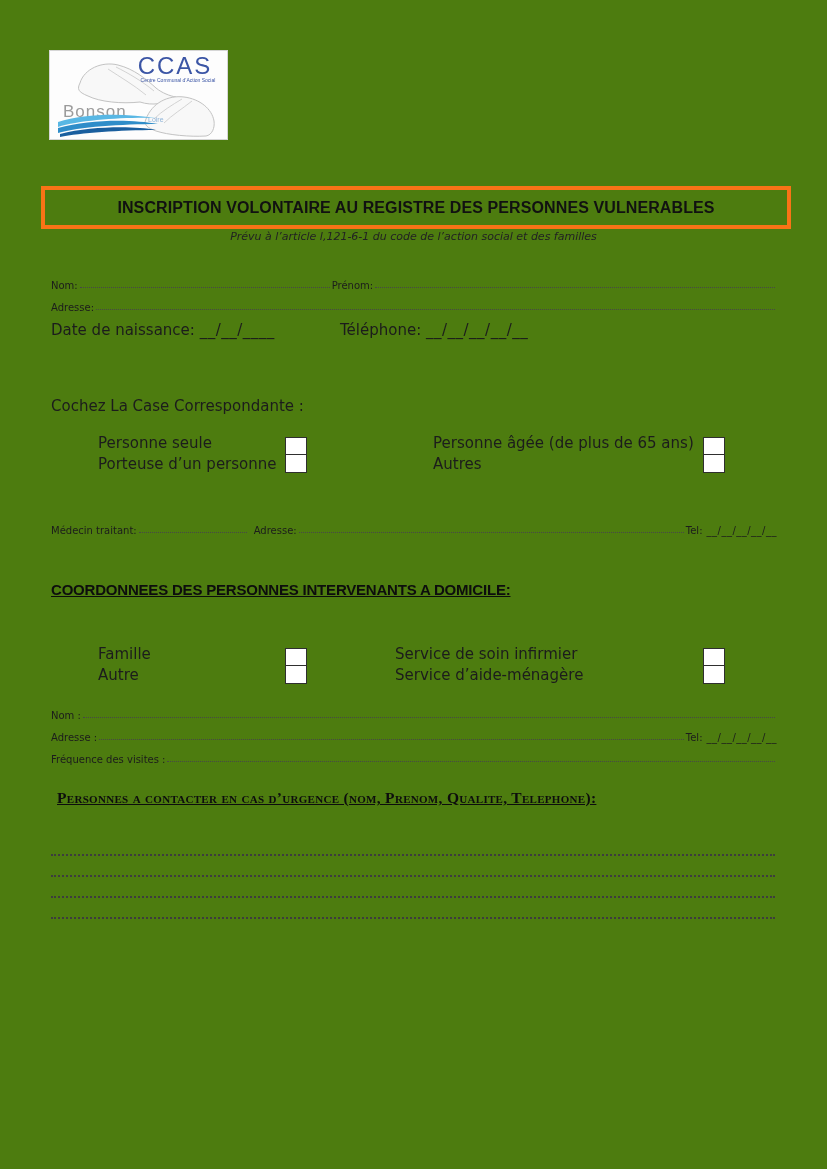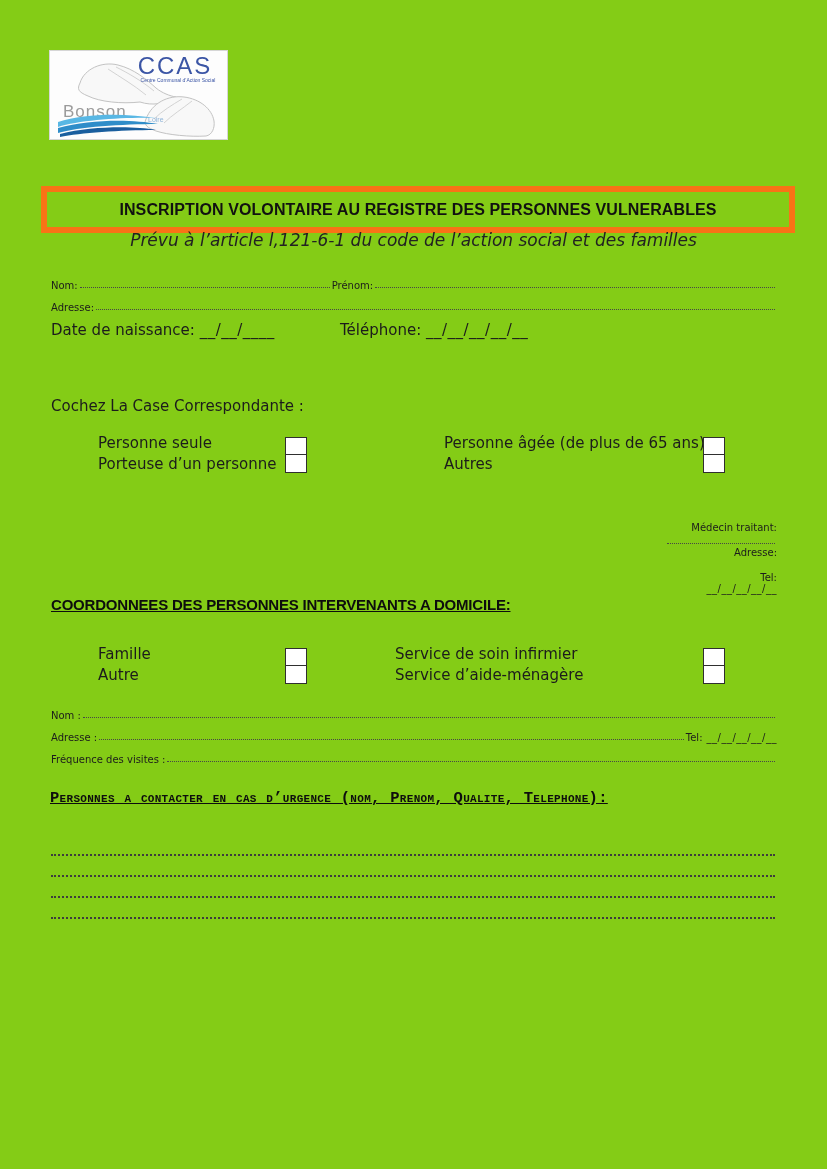--- a/index.html
+++ b/index.html
@@ -1,53 +1,53 @@
 <!DOCTYPE html>
 <html><head>
 <meta charset="utf-8">
 <style>
   html,body { margin:0; padding:0; background:#e8e8e8; }
   .page {
     position:relative; width:827px; height:1169px; margin:0 auto;
-    background:#84cc16; color:#1c1c1c; overflow:hidden;
+    background:#4d7c0f; color:#1c1c1c; overflow:hidden;
     font-family:"DejaVu Sans", sans-serif;
   }
   .abs { position:absolute; }
 
   
   .logo { left:49px; top:50px; width:177px; height:88px; border:1px solid #d6d6d6; background:#fdfdfd; }
 
   
   .titlebox {
     left:41px; top:186px; width:742px; height:35px;
-    border:6px solid #f97316; display:flex; align-items:center; justify-content:center;
+    border:4px solid #f97316; display:flex; align-items:center; justify-content:center;
   }
   .titlebox span {
     font-family:"Liberation Sans", sans-serif; font-weight:bold; font-size:16px;
     letter-spacing:0.1px; color:#111;
   }
   .subtitle {
     left:0; top:230px; width:827px; text-align:center;
-    font-size:17px; font-style:italic; color:#222;
+    font-size:11px; font-style:italic; color:#222;
   }
 
   
   .frow { position:absolute; left:51px; right:50px; display:flex; align-items:flex-end; font-size:10px; }
   .frow .lbl { white-space:pre; flex:0 0 auto; }
   .dots { border-bottom:1.7px dotted #474747; margin:0 2px 3px 2px; height:10px; }
   .dots.grow { flex:1 1 auto; }
   .blank { white-space:pre; letter-spacing:0.5px; }
 
   
   .h1 {
     left:51px; font-family:"Liberation Sans", sans-serif; font-weight:bold;
     font-size:15px; letter-spacing:-0.2px; text-decoration:underline; color:#0d0d0d;
   }
   .h2 {
-    left:50px; font-family:Liberation Mono, monospace; font-weight:bold;
+    left:57px; font-family:Liberation Serif, serif; font-weight:bold;
     font-size:15.5px; font-variant:small-caps; letter-spacing:0.3px;
     text-decoration:underline; color:#0d0d0d;
   }
 
   
   .optcol { position:absolute; font-size:15px; line-height:21px; white-space:nowrap; }
   .cbpair { position:absolute; width:22px; }
   .cbcell { width:22px; height:19px; border:1.7px solid #2f2f2f; box-sizing:border-box; background:#fff; }
   .cbcell + .cbcell { margin-top:-1.7px; }
 
@@ -119,39 +119,39 @@
   <div class="abs" style="left:51px; top:397px; font-size:15px;">Cochez La Case Correspondante :</div>
 
   <div class="optcol" style="left:98px; top:433px;">
     <div>Personne seule</div>
     <div>Porteuse d’un personne</div>
   </div>
   <div class="cbpair" style="left:285px; top:437px;">
     <div class="cbcell"></div>
     <div class="cbcell"></div>
   </div>
-  <div class="optcol" style="left:444px; top:433px;">
+  <div class="optcol" style="left:433px; top:433px;">
     <div>Personne âgée (de plus de 65 ans)</div>
     <div>Autres</div>
   </div>
   <div class="cbpair" style="left:703px; top:437px;">
     <div class="cbcell"></div>
     <div class="cbcell"></div>
   </div>
 
-  <div class="frow" style="top:522px;flex-direction:column;">
+  <div class="frow" style="top:522px;">
     <span class="lbl">Médecin traitant:</span>
     <span class="dots" style="width:108px;"></span>
     <span class="lbl" style="margin-left:5px;">Adresse:</span>
     <span class="dots grow"></span>
     <span class="lbl">Tel:</span>
     <span class="blank" style="margin-left:4px;">__/__/__/__/__</span>
   </div>
 
-  <div class="abs h1" style="top:596px;">COORDONNEES DES PERSONNES INTERVENANTS A DOMICILE:</div>
+  <div class="abs h1" style="top:581px;">COORDONNEES DES PERSONNES INTERVENANTS A DOMICILE:</div>
 
   <div class="optcol" style="left:98px; top:644px;">
     <div>Famille</div>
     <div>Autre</div>
   </div>
   <div class="cbpair" style="left:285px; top:648px;">
     <div class="cbcell"></div>
     <div class="cbcell"></div>
   </div>
   <div class="optcol" style="left:395px; top:644px;">

